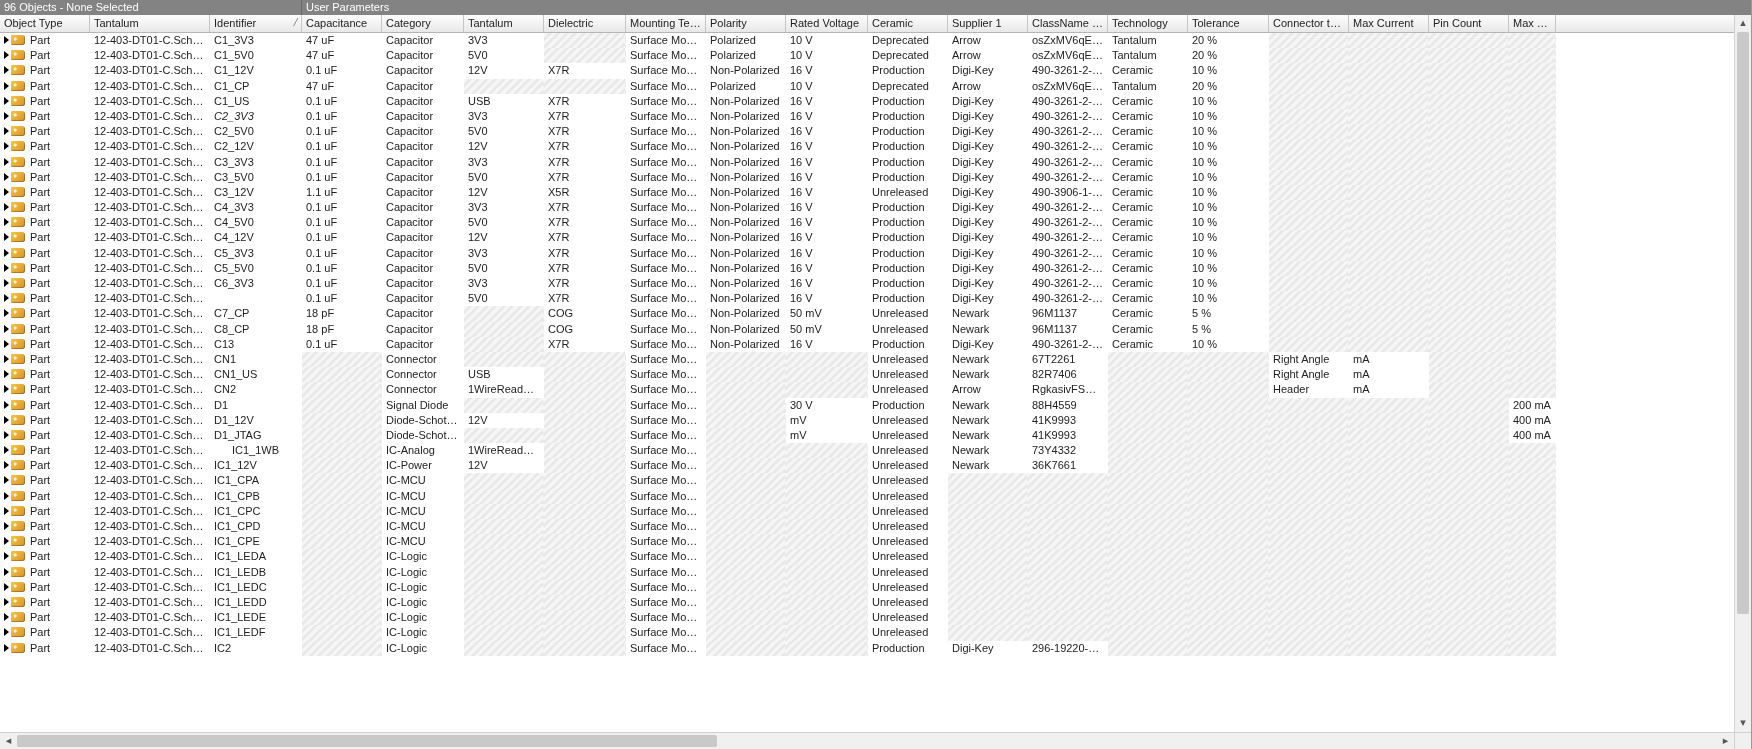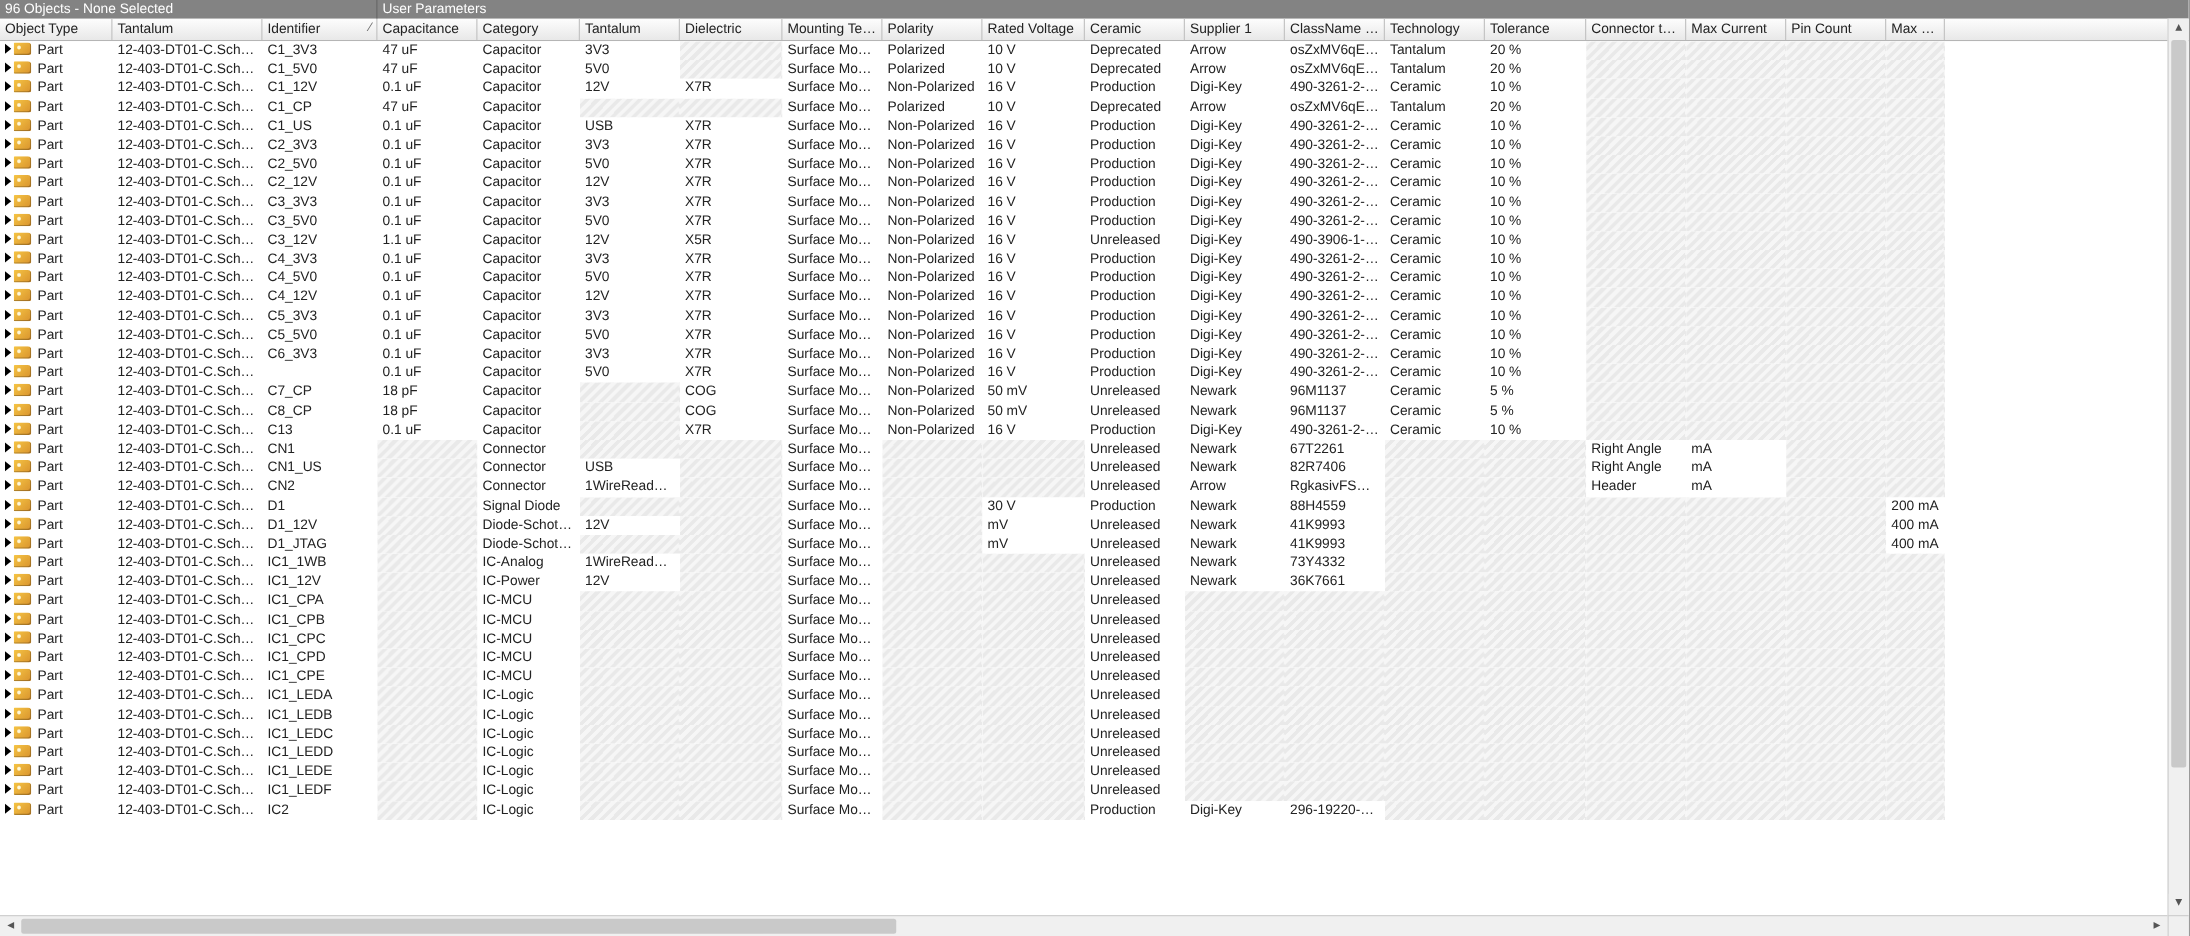--- a/index.html
+++ b/index.html
@@ -303,21 +303,21 @@
         <div class="cell" style="width: 80px;">Ceramic</div>
         <div class="cell" style="width: 81px;">10 %</div>
         <div class="cell hatched" style="width: 80px;"></div>
         <div class="cell hatched" style="width: 80px;"></div>
         <div class="cell hatched" style="width: 80px;"></div>
         <div class="cell hatched" style="width: 47px;"></div>
       </div>
       <div class="row">
         <div class="cell" style="width: 90px;"><span class="collapse-arrow"></span><span class="part-icon"></span><span>Part</span></div>
         <div class="cell" style="width: 120px;">12-403-DT01-C.SchDoc</div>
-        <div class="cell" style="width: 92px;">C2_3V3</div>
+        <div class="cell" style="width: 92px; font-style: italic;">C2_3V3</div>
         <div class="cell" style="width: 80px;">0.1 uF</div>
         <div class="cell" style="width: 82px;">Capacitor</div>
         <div class="cell" style="width: 80px;">3V3</div>
         <div class="cell" style="width: 82px;">X7R</div>
         <div class="cell" style="width: 80px;">Surface Mount</div>
         <div class="cell" style="width: 80px;">Non-Polarized</div>
         <div class="cell" style="width: 82px;">16 V</div>
         <div class="cell" style="width: 80px;">Production</div>
         <div class="cell" style="width: 80px;">Digi-Key</div>
         <div class="cell" style="width: 80px;">490-3261-2-ND</div>
@@ -765,21 +765,21 @@
         <div class="cell hatched" style="width: 80px;"></div>
         <div class="cell hatched" style="width: 81px;"></div>
         <div class="cell hatched" style="width: 80px;"></div>
         <div class="cell hatched" style="width: 80px;"></div>
         <div class="cell hatched" style="width: 80px;"></div>
         <div class="cell" style="width: 47px;">400 mA</div>
       </div>
       <div class="row">
         <div class="cell" style="width: 90px;"><span class="collapse-arrow"></span><span class="part-icon"></span><span>Part</span></div>
         <div class="cell" style="width: 120px;">12-403-DT01-C.SchDoc</div>
-        <div class="cell" style="width: 92px;">IC1_1WB</div>
+        <div class="cell" style="width: 92px; text-align: center;">IC1_1WB</div>
         <div class="cell hatched" style="width: 80px;"></div>
         <div class="cell" style="width: 82px;">IC-Analog</div>
         <div class="cell" style="width: 80px;">1WireReadWrite</div>
         <div class="cell hatched" style="width: 82px;"></div>
         <div class="cell" style="width: 80px;">Surface Mount</div>
         <div class="cell hatched" style="width: 80px;"></div>
         <div class="cell hatched" style="width: 82px;"></div>
         <div class="cell" style="width: 80px;">Unreleased</div>
         <div class="cell" style="width: 80px;">Newark</div>
         <div class="cell" style="width: 80px;">73Y4332</div>

